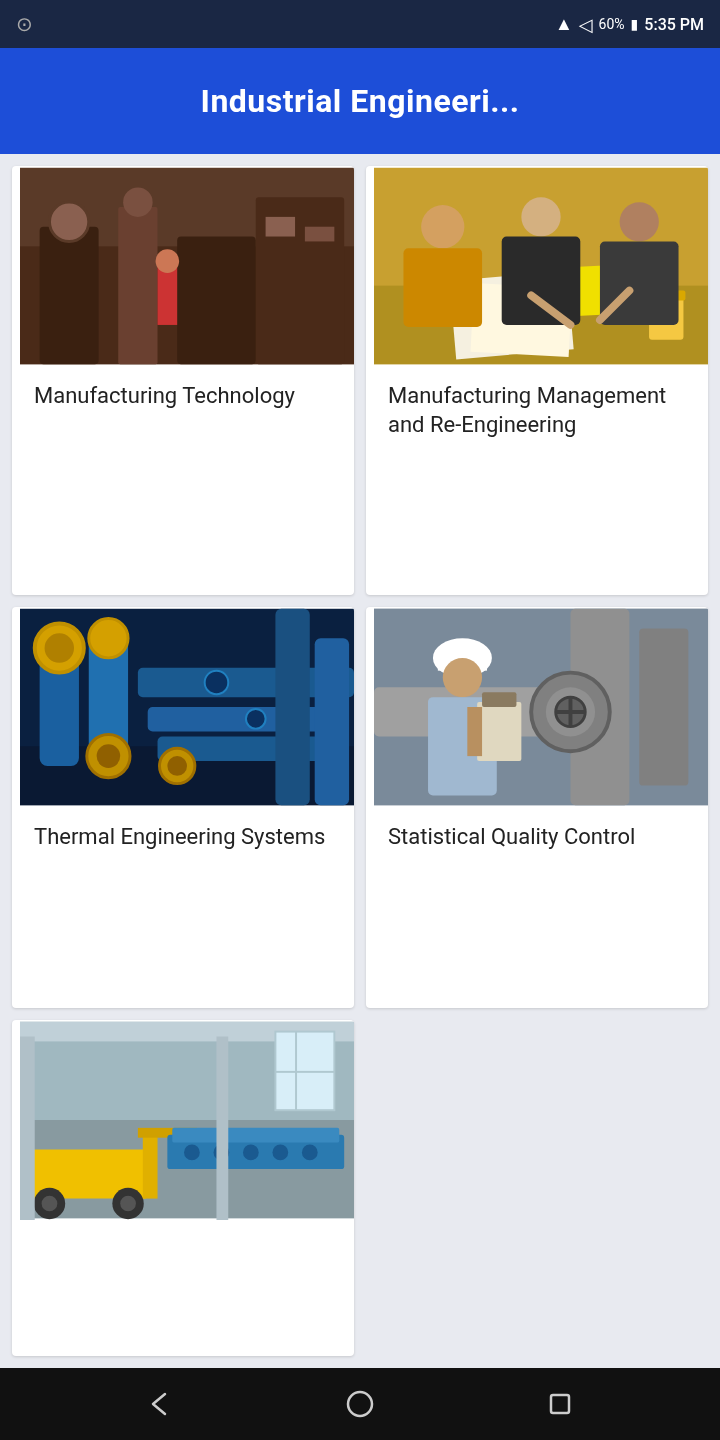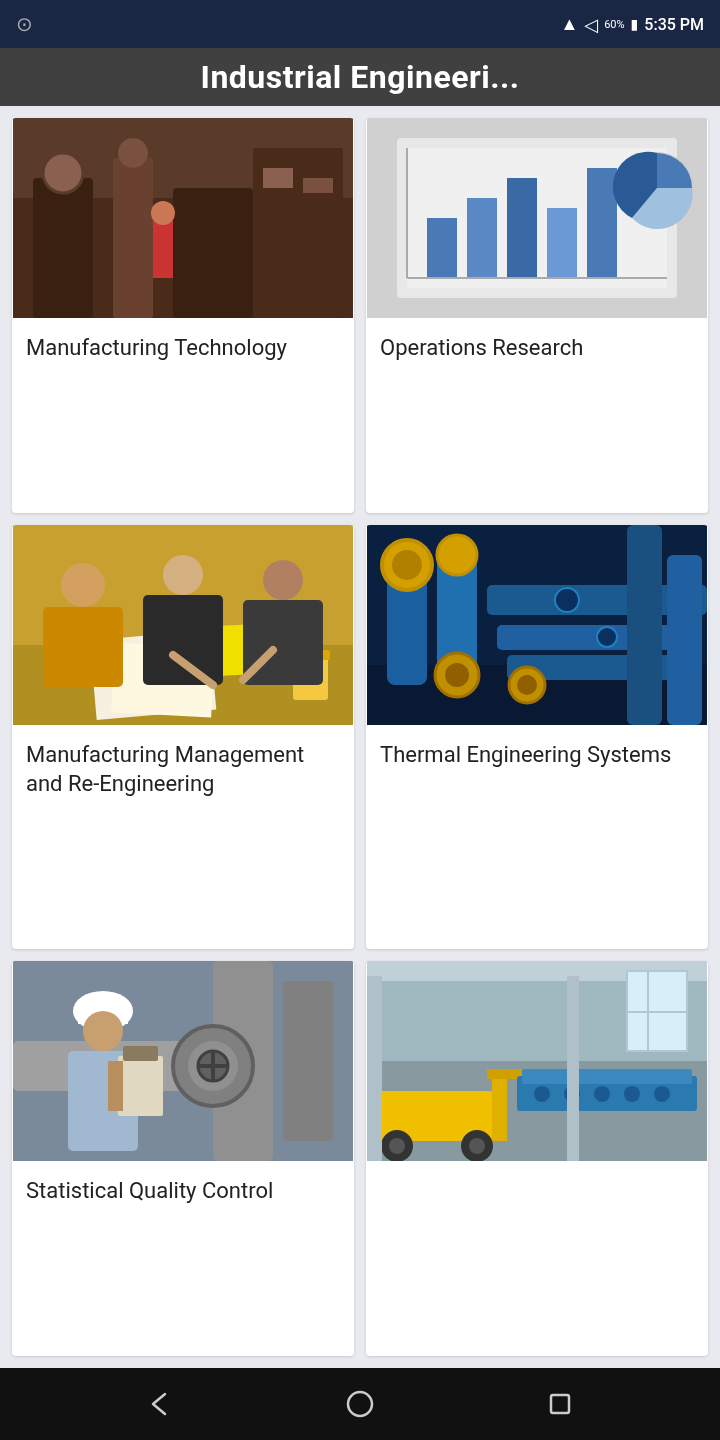--- a/index.html
+++ b/index.html
@@ -30,27 +30,27 @@
     }
     .status-icons {
       display: flex;
       align-items: center;
       gap: 6px;
       color: white;
       font-size: 14px;
     }
     .wifi-icon { font-size: 18px; }
     .signal-icon { font-size: 18px; }
-    .battery-text { font-size: 11px; }
+    .battery-text { font-size: 14px; }
     .time { font-size: 16px; font-weight: 500; color: white; text-align: right; }
 
     
     .app-header {
-      background: #404040;
-      padding: 10px 20px;
+      background: #1d4ed8;
+      padding: 34px 20px;
       text-align: center;
     }
     .app-header h1 {
       color: white;
       font-size: 32px;
       font-weight: bold;
       letter-spacing: 0.5px;
     }
 
     
@@ -61,20 +61,21 @@
       padding: 12px;
       flex: 1;
     }
 
     .card {
       background: white;
       border-radius: 4px;
       overflow: hidden;
       cursor: pointer;
       box-shadow: 0 1px 3px rgba(0,0,0,0.15);
+      padding-left: 8px;
     }
 
     .card-label {
       padding: 16px 14px 20px;
       font-size: 22px;
       color: #222;
       line-height: 1.3;
     }
 
     
@@ -144,43 +145,20 @@
       <rect x="240" y="30" width="90" height="170" fill="#4a2a18" rx="3"></rect>
       <rect x="250" y="50" width="30" height="20" fill="#8a6050"></rect>
       <rect x="290" y="60" width="30" height="15" fill="#7a5040"></rect>
 
       <rect x="140" y="100" width="20" height="60" fill="#cc3333"></rect>
       <circle cx="150" cy="95" r="12" fill="#cc7755"></circle>
     </svg>
     <div class="card-label">Manufacturing Technology</div>
   </div>
 
-  <div class="card">
-    <svg class="card-svg" viewBox="0 0 340 200">
-      <rect width="340" height="200" fill="#d0d0d0"></rect>
-
-      <rect x="30" y="20" width="280" height="160" fill="#e8e8e8" rx="4"></rect>
-      <rect x="40" y="30" width="260" height="140" fill="#f0f0f0" rx="2"></rect>
-
-      <rect x="60" y="100" width="30" height="60" fill="#4a7ab5"></rect>
-      <rect x="100" y="80" width="30" height="80" fill="#5a8ac5"></rect>
-      <rect x="140" y="60" width="30" height="100" fill="#3a6aa5"></rect>
-      <rect x="180" y="90" width="30" height="70" fill="#6a9ad5"></rect>
-      <rect x="220" y="50" width="30" height="110" fill="#4a7ab5"></rect>
-
-      <circle cx="290" cy="70" r="35" fill="#e0e0e0" stroke="#ccc" stroke-width="2"></circle>
-      <path d="M290,70 L290,35 A35,35 0 0,1 325,70 Z" fill="#4a7ab5"></path>
-      <path d="M290,70 L325,70 A35,35 0 0,1 265,100 Z" fill="#a0c0e0"></path>
-      <path d="M290,70 L265,100 A35,35 0 0,1 290,35 Z" fill="#2a5a95"></path>
-
-      <line x1="40" y1="160" x2="300" y2="160" stroke="#aaa" stroke-width="2"></line>
-      <line x1="40" y1="30" x2="40" y2="160" stroke="#aaa" stroke-width="2"></line>
-    </svg>
-    <div class="card-label">Operations Research</div>
-  </div>
 
   <div class="card">
     <svg class="card-svg" viewBox="0 0 340 200">
       <rect width="340" height="200" fill="#c8a030"></rect>
 
       <rect x="0" y="120" width="340" height="80" fill="#b09020"></rect>
 
       <rect x="80" y="110" width="120" height="80" fill="#f5f0e0" transform="rotate(-5 140 150)"></rect>
       <rect x="100" y="120" width="100" height="70" fill="#fff8e0" transform="rotate(3 150 155)"></rect>
 

